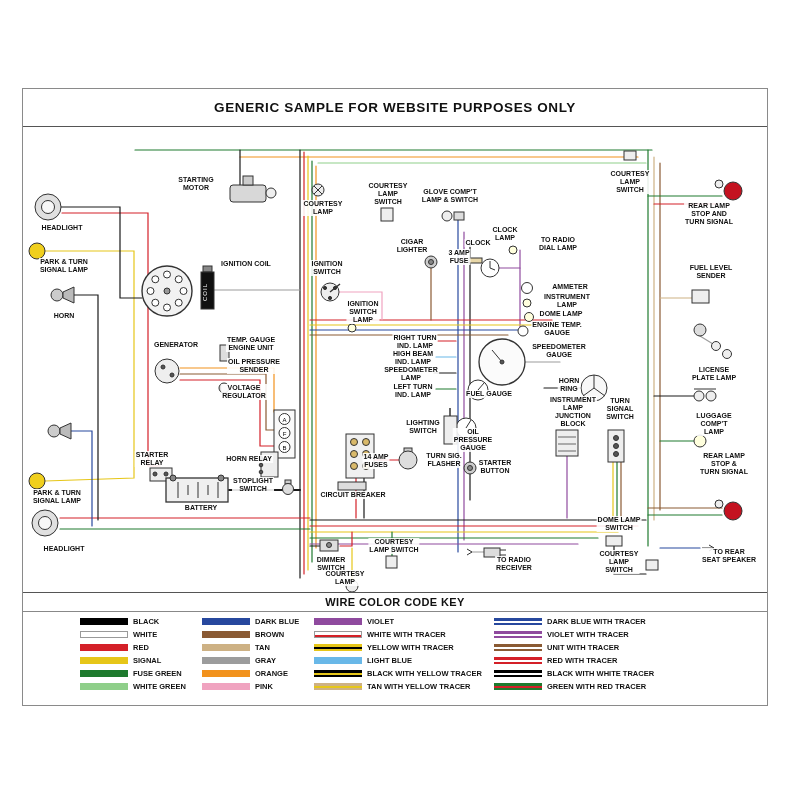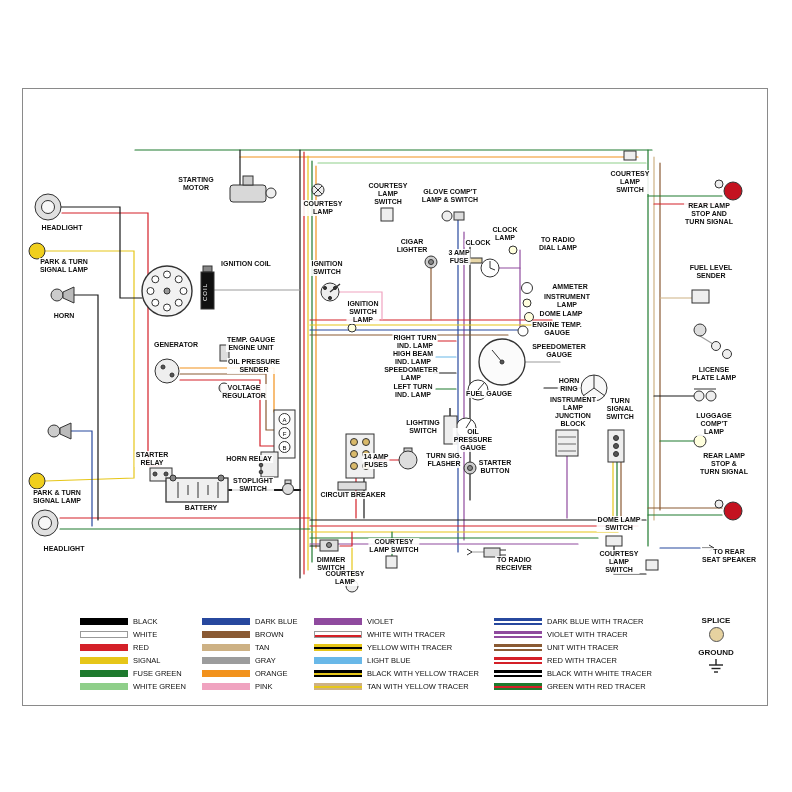--- a/index.html
+++ b/index.html
@@ -25,34 +25,35 @@
   #key-columns{position:absolute;left:80px;top:617px;display:flex;gap:12px;z-index:3;}
   .key-col{display:flex;flex-direction:column;gap:4px;}
   .key-col:nth-child(1){width:110px;}
   .key-col:nth-child(2){width:100px;}
   .key-col:nth-child(3){width:168px;}
   .key-col:nth-child(4){width:172px;}
   .key-row{display:flex;align-items:center;gap:5px;height:9px;}
   .swatch{position:relative;width:48px;height:7px;flex:none;box-sizing:border-box;}
   .swatch-white{border:1px solid #999;}
   .tracer{position:absolute;left:0;right:0;top:2.5px;height:2px;}
-  .key-label{font-size:7.5px;font-weight:normal;white-space:nowrap;color:#111;}
+  .key-label{font-size:7.5px;font-weight:bold;white-space:nowrap;color:#111;}
   .splice-ground{position:absolute;left:684px;top:616px;width:64px;z-index:3;
     display:flex;flex-direction:column;align-items:center;gap:2px;}
   .sg-label{font-size:8px;font-weight:bold;color:#111;text-align:center;}
   .splice-dot{width:13px;height:13px;border-radius:50%;background:#e6d2a0;
     border:1px solid #555;margin-bottom:4px;}
 </style>
 </head>
 <body>
 
 <div class="canvas">
 
   <div class="frame"></div>
 
+  <div class="title-bar">GENERIC SAMPLE FOR WEBSITE PURPOSES ONLY</div>
 
   <svg class="wires-svg" width="792" height="792" viewBox="0 0 792 792">
 
     <g fill="none" stroke-width="1.2" stroke-linecap="round">
       <polyline points="135,150 652,150" stroke="#1e7a2e"></polyline>
       <polyline points="240,157 638,157" stroke="#f2921d"></polyline>
       <polyline points="318,163 646,163" stroke="#8fcf8a"></polyline>
       <polyline points="240,185 240,150" stroke="#1a1a1a"></polyline>
 
       <polyline points="648,150 648,546" stroke="#1e7a2e"></polyline>
@@ -489,20 +490,21 @@
 LAMP</div>
       <div class="lbl" style="left: 514px; top: 556px;">TO RADIO
 RECEIVER</div>
       <div class="lbl" style="left: 619px; top: 550px;">COURTESY
 LAMP
 SWITCH</div>
       <div class="lbl" style="left: 729px; top: 548px;">TO REAR
 SEAT SPEAKER</div>
     </div>
 
+  <div class="key-title-bar">WIRE COLOR CODE KEY</div>
 
   <div id="key-columns">
       <div class="key-col">
         <div class="key-row">
           <span class="swatch" style="background: rgb(0, 0, 0);"></span>
           <span class="key-label">BLACK</span>
         </div>
         <div class="key-row">
           <span class="swatch swatch-white" style="background: rgb(255, 255, 255);"></span>
           <span class="key-label">WHITE</span>
@@ -617,27 +619,14 @@
         </div>
         <div class="key-row">
           <span class="swatch" style="background: rgb(30, 122, 46);">
             <span class="tracer" style="background: rgb(212, 32, 40);"></span>
           </span>
           <span class="key-label">GREEN WITH RED TRACER</span>
         </div>
       </div>
     </div>
 
-  <div class="splice-ground">
-    <div class="sg-label">SPLICE</div>
-    <div class="splice-dot"></div>
-    <div class="sg-label">GROUND</div>
-    <svg width="20" height="16" viewBox="0 0 20 16">
-      <g stroke="#222" stroke-width="1.4" fill="none">
-        <line x1="10" y1="0" x2="10" y2="6"></line>
-        <line x1="3" y1="6" x2="17" y2="6"></line>
-        <line x1="5.5" y1="9.5" x2="14.5" y2="9.5"></line>
-        <line x1="8" y1="13" x2="12" y2="13"></line>
-      </g>
-    </svg>
-  </div>
 
 </div>
 
 </body></html>

